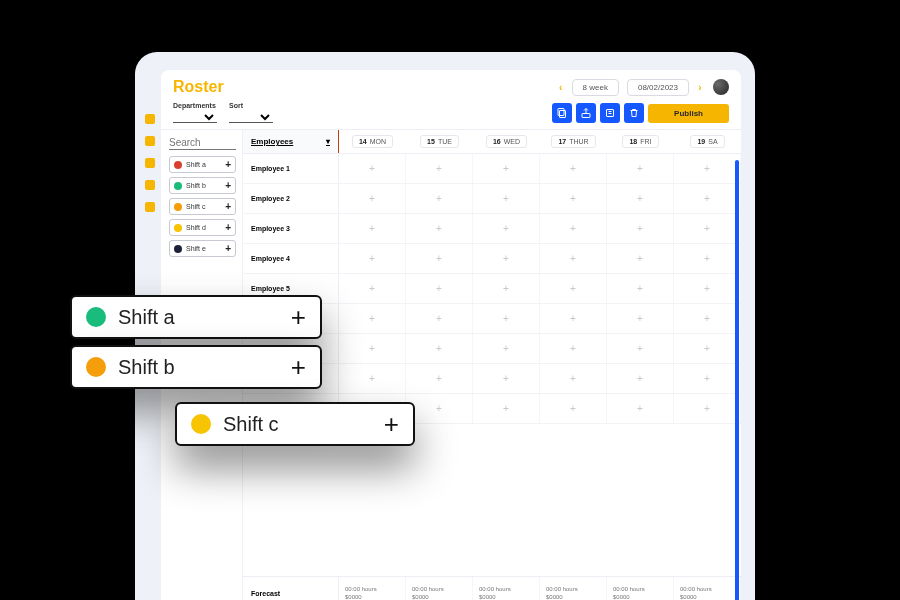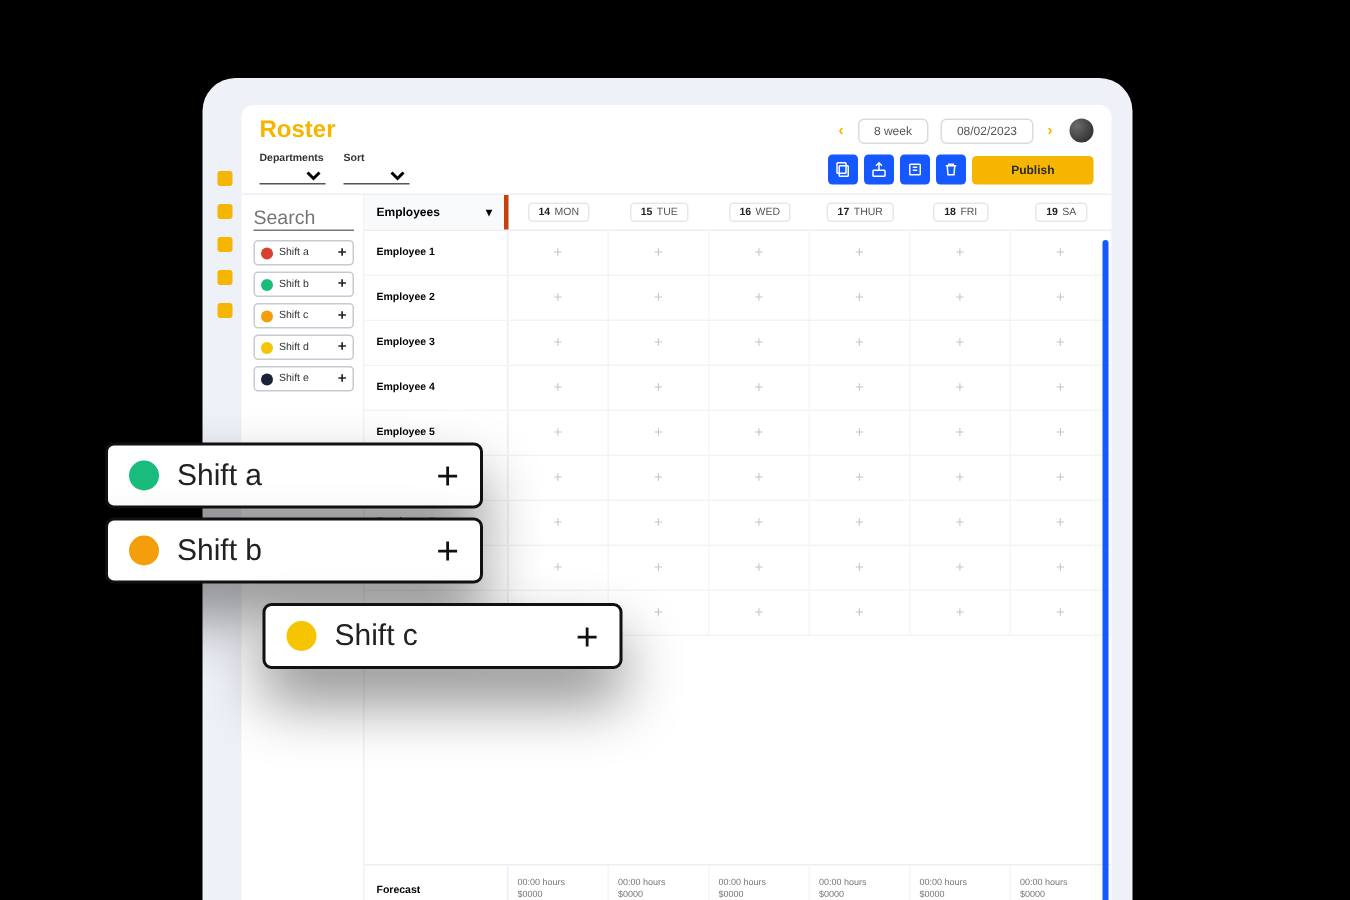--- a/index.html
+++ b/index.html
@@ -114,21 +114,21 @@
     display: flex;
     height: calc(100% - 76px);
   }
   .sidebar {
     width: 82px;
     padding: 6px 6px 6px 8px;
     border-right: 1px solid #f0f1f5;
   }
   .search {
     width: 100%;
-    font-size: 13px;
+    font-size: 10px;
     border: none;
     border-bottom: 1px solid #777;
     padding: 1px 0;
     margin-bottom: 6px;
     outline: none;
   }
   .shift-row {
     display: flex; align-items: center;
     border: 1px solid #c7cad2;
     border-radius: 3px;
@@ -149,23 +149,23 @@
     overflow: hidden;
   }
   .grid-head {
     display: flex;
     border-bottom: 1px solid #eceef3;
   }
   .emp-col-head {
     width: 96px;
     padding: 6px 8px;
     font-size: 8px; font-weight: 700;
-    border-right: 3px solid #c2410c;
+    border-right: 1px solid #c2410c;
     background: #f9fafc;
-    display: flex; align-items: center;
+    display: flex; align-items: center; text-decoration: underline;
   }
   .emp-col-head .arrow { margin-left: auto; font-size: 8px; }
   .day-head {
     flex: 1;
     display: flex; align-items: center; justify-content: center;
     padding: 5px 0;
     gap: 4px;
   }
   .day-chip {
     border: 1px solid #e5e7ec;

